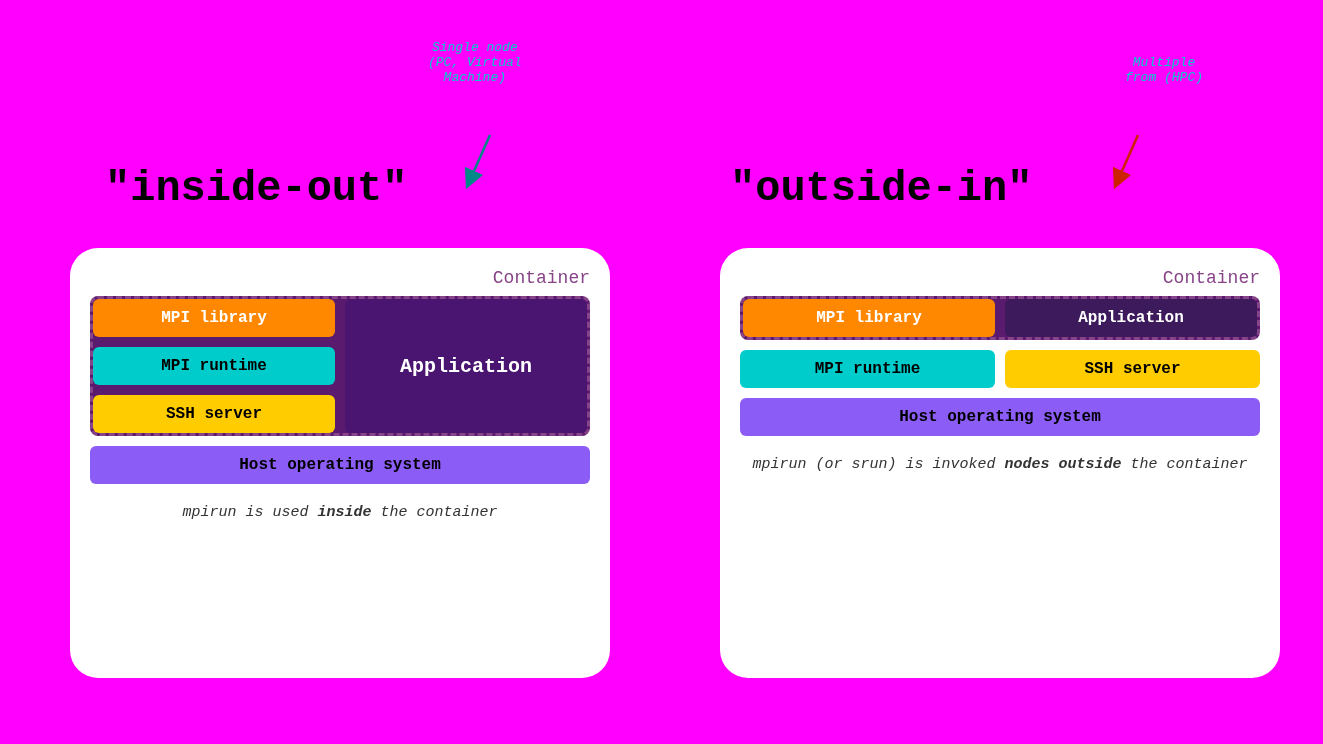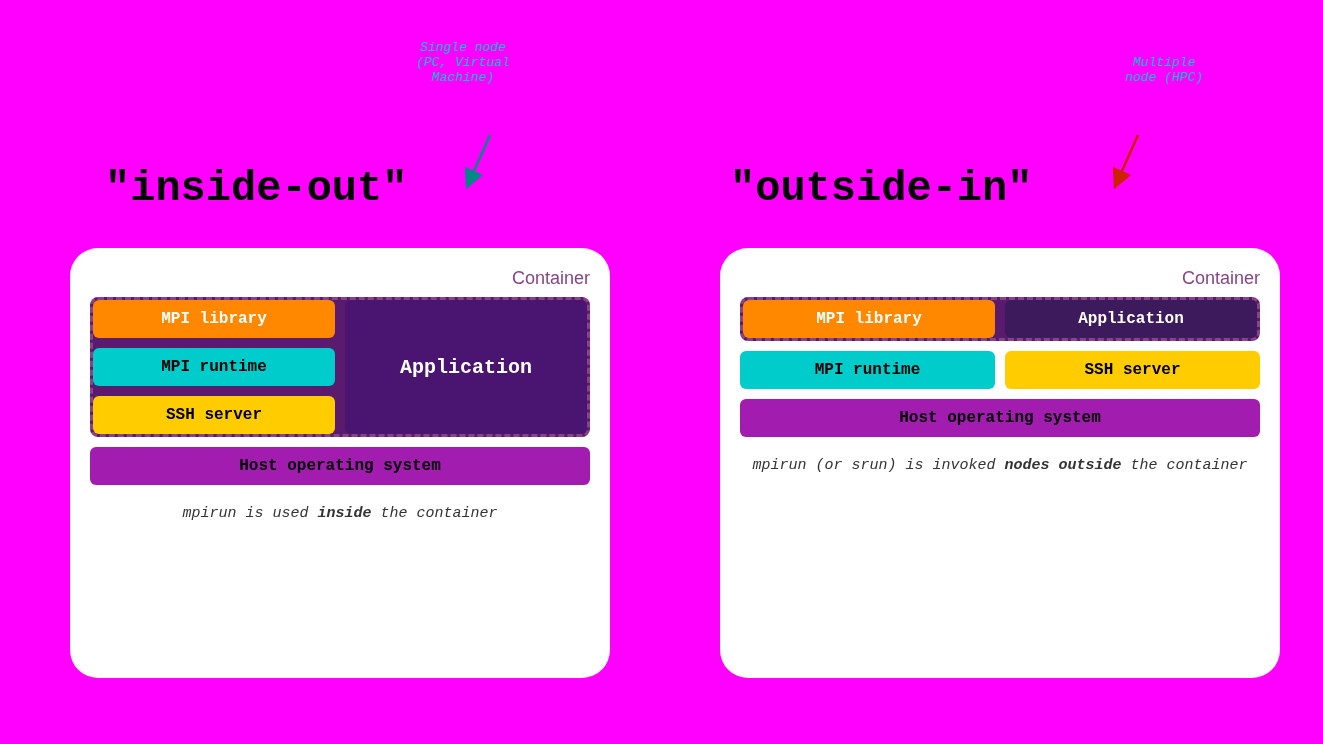--- a/index.html
+++ b/index.html
@@ -18,21 +18,21 @@
       font-family: 'Courier New', Courier, monospace;
       font-size: 13px;
       color: #00cccc;
       text-align: center;
       position: absolute;
       font-style: italic;
     }
 
     .top-label-left {
       top: 40px;
-      left: 416px;
+      left: 428px;
     }
 
     .top-label-right {
       top: 55px;
       right: 120px;
     }
 
     
     .arrow-left {
       position: absolute;
@@ -84,21 +84,21 @@
 
     .white-box-right {
       top: 248px;
       left: 720px;
       width: 560px;
       height: 430px;
     }
 
     
     .container-label {
-      font-family: Liberation Sans, sans-serif;
+      font-family: Liberation Mono, monospace;
       font-size: 18px;
       color: #884488;
       text-align: right;
       margin-bottom: 8px;
       font-weight: normal;
     }
 
     
     .dashed-box {
       border: 3px dashed #884488;
@@ -134,21 +134,21 @@
       display: flex;
       align-items: center;
       justify-content: center;
       text-align: center;
       white-space: nowrap;
     }
 
     .block-orange { background: #ff8800; }
     .block-cyan { background: #00cccc; color: #000; }
     .block-yellow { background: #ffcc00; color: #000; }
-    .block-green { background: #a21caf; color: #000; font-weight: 900; }
+    .block-green { background: #8b5cf6; color: #000; font-weight: 900; }
     .block-application { background: #4a1570; min-height: 120px; font-size: 20px; }
 
     
     .block-application-right {
       background: #3d1a5c;
       font-size: 16px;
     }
 
     
     .caption {
@@ -215,21 +215,21 @@
     <line x1="30" y1="5" x2="10" y2="50" stroke="#008888" stroke-width="2.5" marker-end="url(#arrowhead-teal)"></line>
   </svg>
 </div>
 
 <div class="title-left">
   <span>"inside-out"</span>
 </div>
 
 <div class="top-label top-label-right">
   <span style="white-space: pre;">Multiple
-node (HPC)</span>
+from (HPC)</span>
 </div>
 
 <div class="arrow-right">
   <svg width="60" height="60" viewBox="0 0 60 60">
     <defs>
       <marker id="arrowhead-red" markerWidth="8" markerHeight="8" refX="4" refY="4" orient="auto">
         <path d="M0,0 L8,4 L0,8 Z" fill="#cc2200"></path>
       </marker>
     </defs>
     <line x1="30" y1="5" x2="10" y2="50" stroke="#cc2200" stroke-width="2.5" marker-end="url(#arrowhead-red)"></line>

